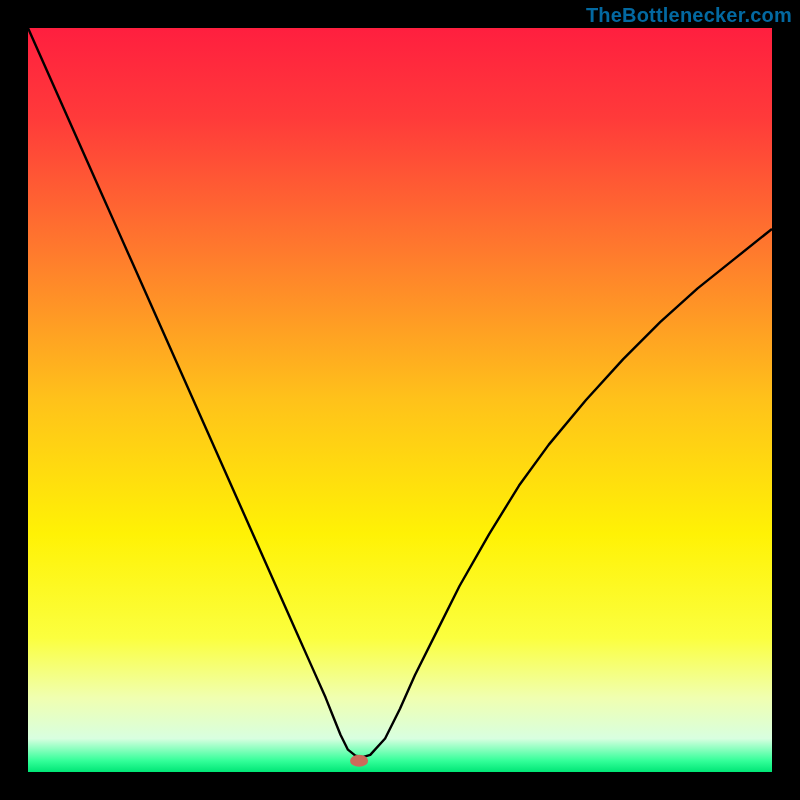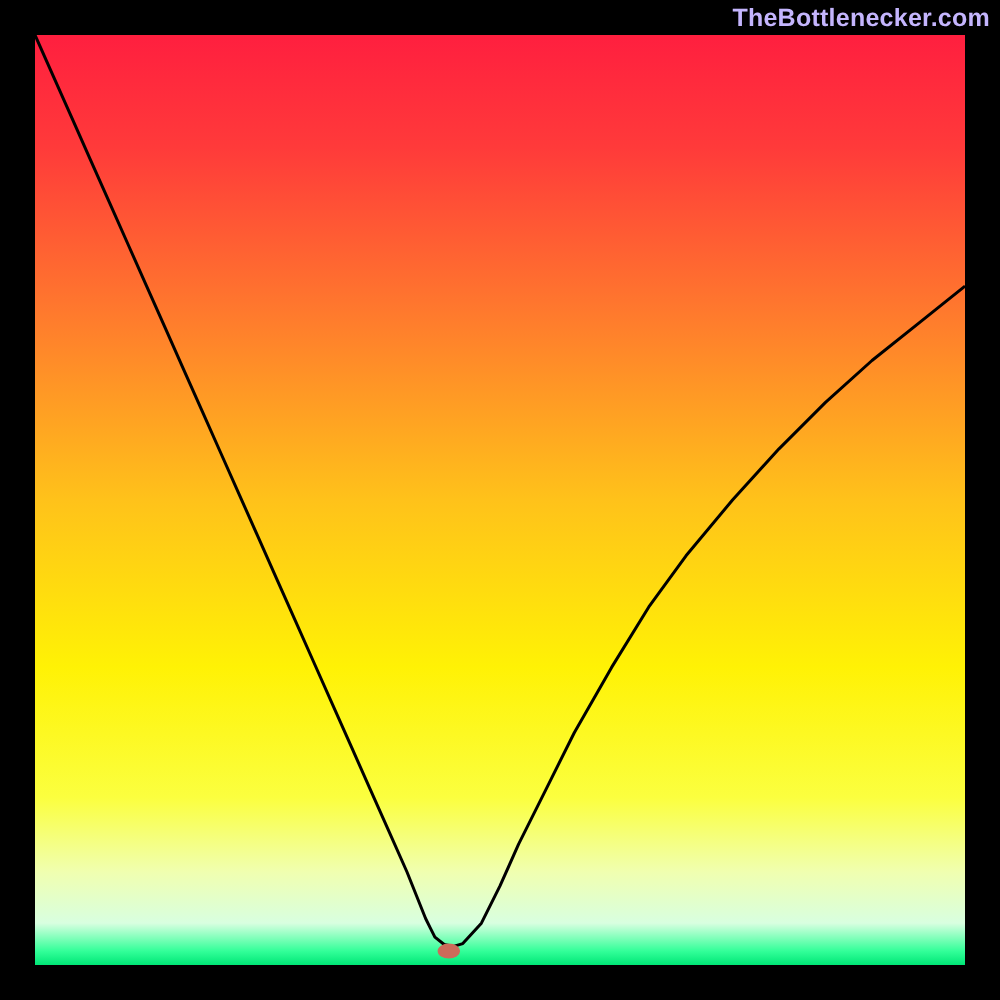--- a/index.html
+++ b/index.html
@@ -23,21 +23,21 @@
     position: absolute;
     left: 0;
     top: 0;
     width: 744px;
     height: 744px;
   }
   .attribution {
     position: absolute;
     top: 4px;
     right: 8px;
-    color: #c4b5fd;
+    color: #0369a1;
     font-size: 20px;
     font-weight: 600;
     letter-spacing: 0.2px;
     text-align: right;
   }
 </style>
 </head>
 <body>
 
 <div class="attribution">TheBottlenecker.com</div>

